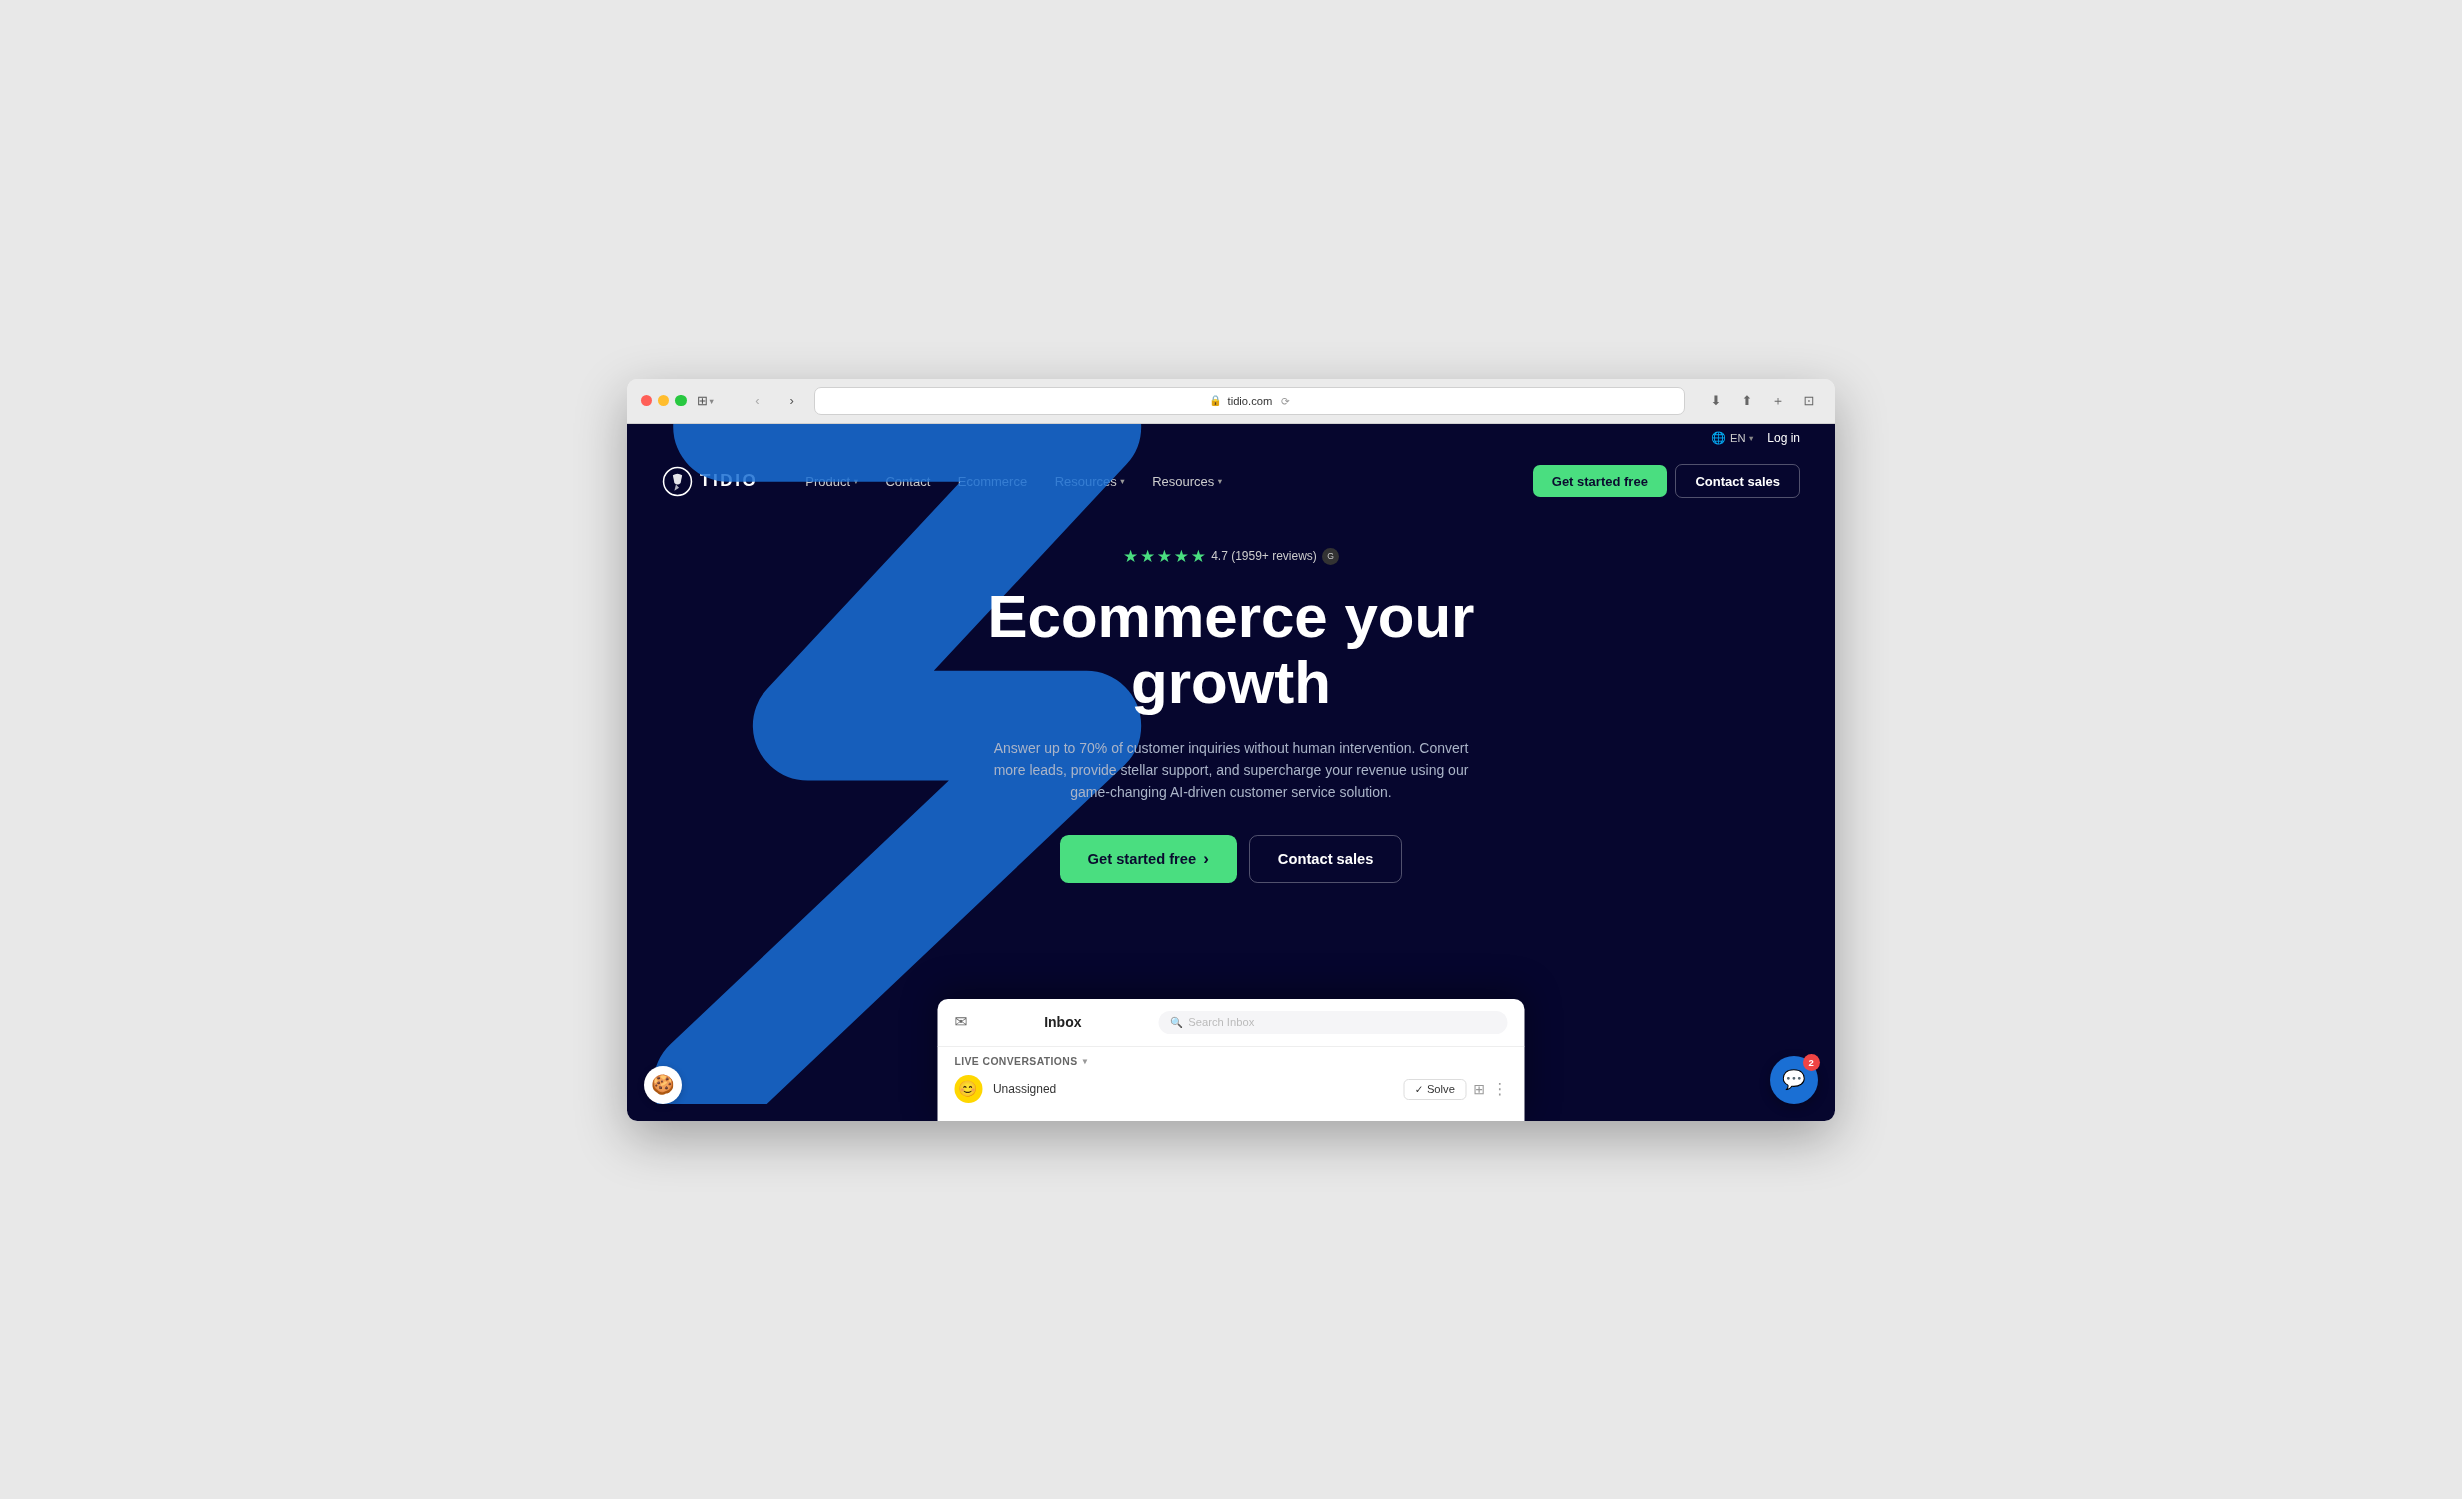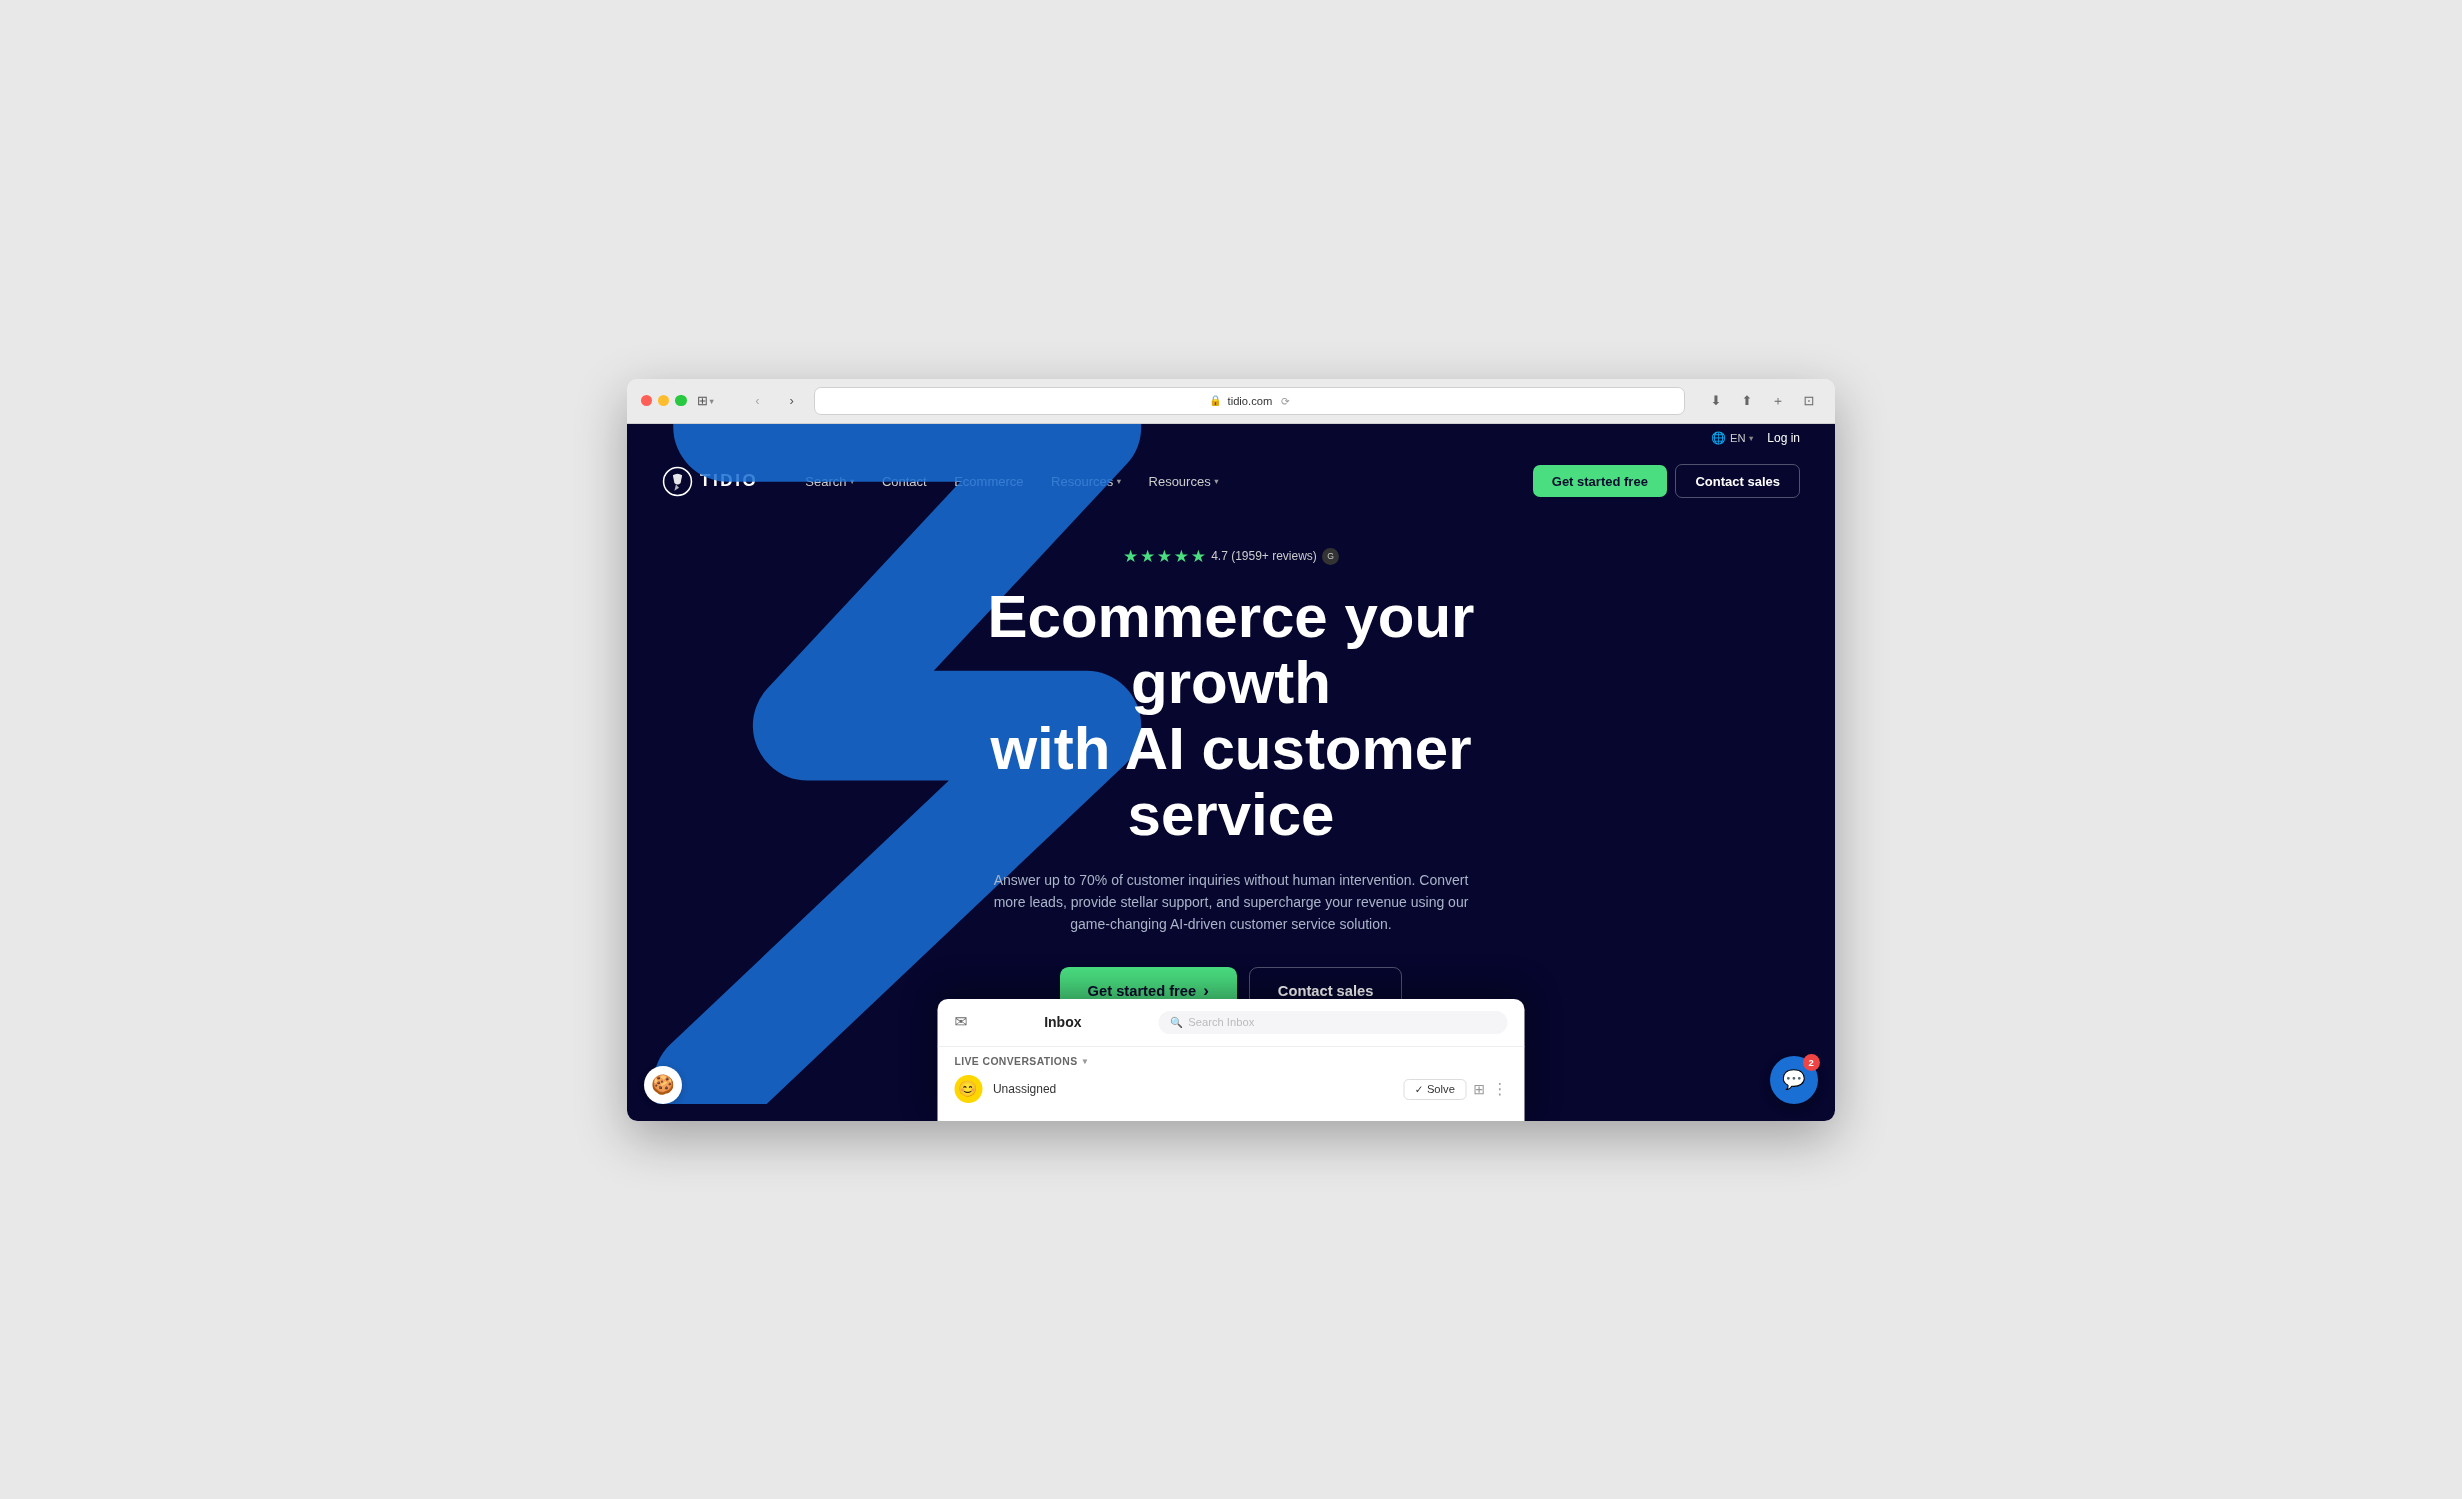--- a/index.html
+++ b/index.html
@@ -615,21 +615,21 @@
           <svg class="logo-icon" viewBox="0 0 40 40" xmlns="http://www.w3.org/2000/svg">
             <circle cx="20" cy="20" r="18" fill="none" stroke="white" stroke-width="2"></circle>
             <path d="M 14 12 Q 20 8 26 12 L 24 22 Q 20 26 16 22 Z" fill="white" opacity="0.9"></path>
             <path d="M 18 24 L 16 32 L 22 28 Z" fill="white" opacity="0.7"></path>
           </svg>
           <span class="logo-text">TIDIO</span>
         </div>
 
         <div class="nav-links">
           <button class="nav-link">
-            <span>Search</span>
+            <span>Product</span>
             <span class="nav-chevron">▾</span>
           </button>
           <button class="nav-link">Contact</button>
           <button class="nav-link">Ecommerce</button>
           <button class="nav-link">
             <span>Resources</span>
             <span class="nav-chevron">▾</span>
           </button>
           <button class="nav-link">
             <span>Resources</span>
@@ -652,21 +652,20 @@
               <span class="star">★</span>
               <span class="star">★</span>
               <span class="star">★</span>
             </div>
             <span class="rating-text">4.7 (1959+ reviews)</span>
             <span class="rating-icon">G</span>
           </div>
 
           <h1 class="hero-title">
             <span>Ecommerce your growth</span><br>
-            <span>with AI customer service</span>
           </h1>
 
           <p class="hero-subtitle">Answer up to 70% of customer inquiries without human intervention. Convert more leads, provide stellar support, and supercharge your revenue using our game-changing AI-driven customer service solution.</p>
 
           <div class="hero-ctas">
             <button class="btn-hero-started">
               <span>Get started free</span>
               <span style="font-size:17px;">›</span>
             </button>
             <button class="btn-hero-sales">Contact sales</button>

